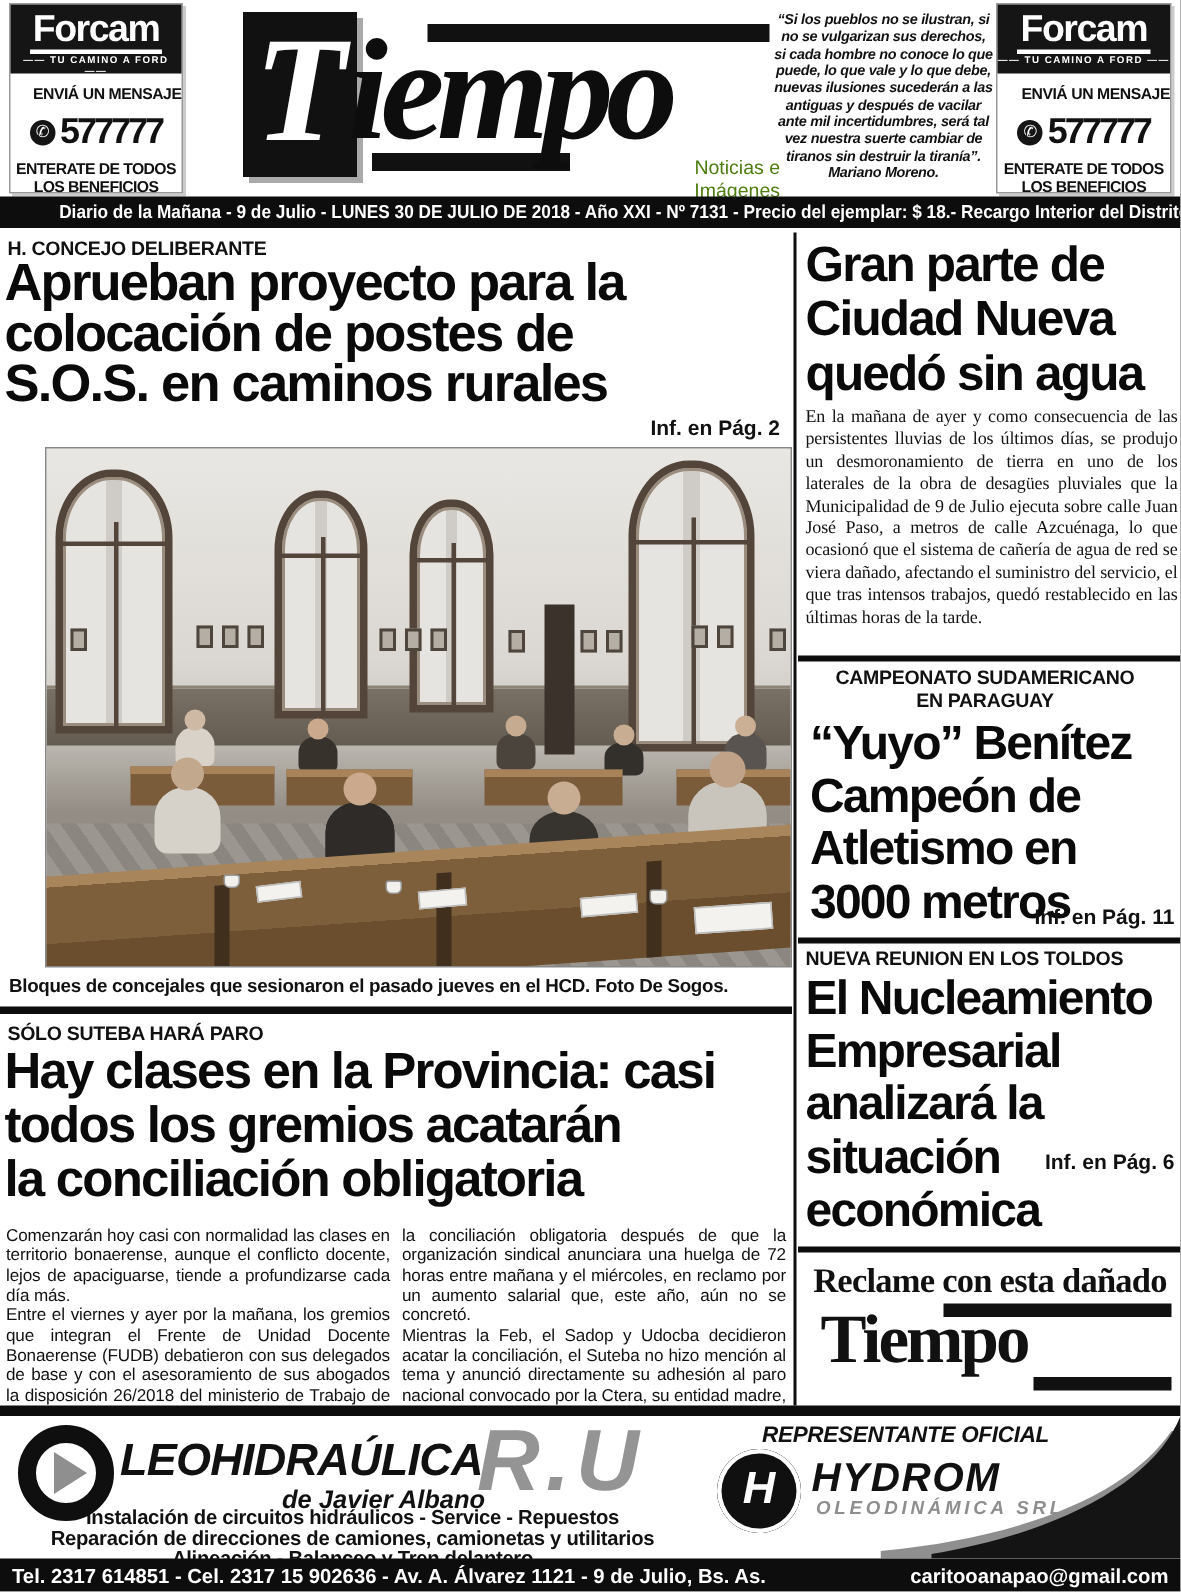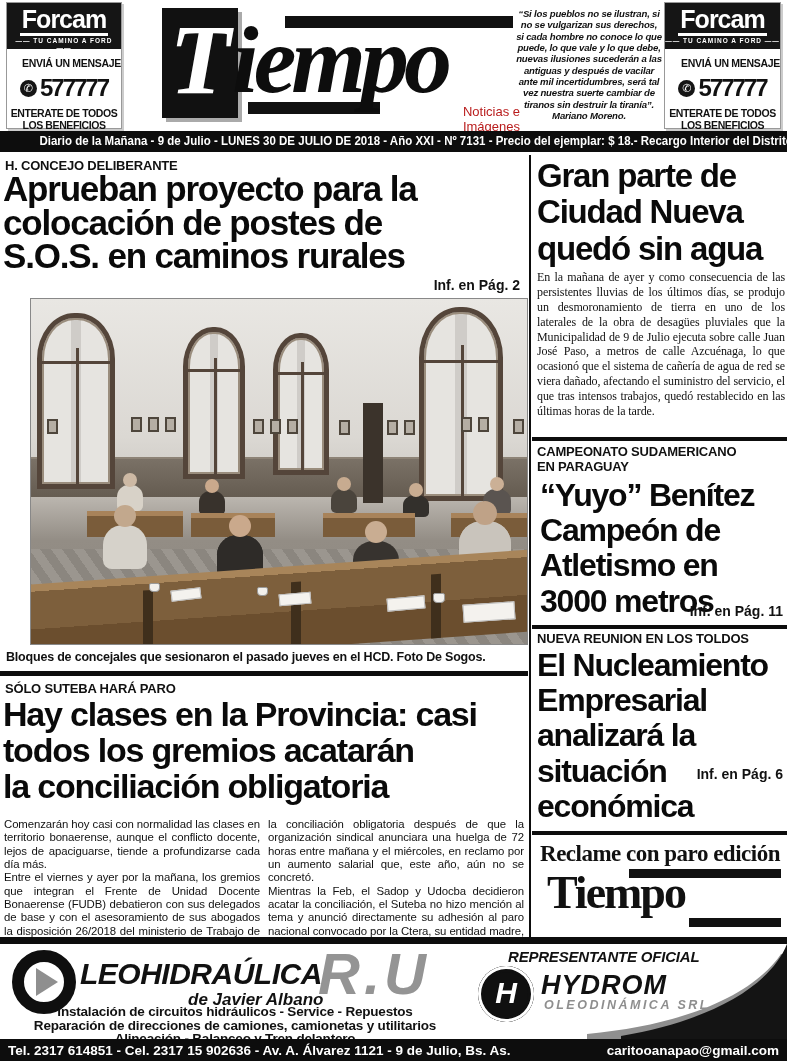--- a/index.html
+++ b/index.html
@@ -25,21 +25,21 @@
              font-size:11px; line-height:17px; text-align:center; }
   .forcam-phone { font-size:24px; font-weight:bold; letter-spacing:-2px; }
   .forcam-benefit { font-size:10.5px; font-weight:bold; text-align:center; line-height:1.15; margin-top:5px; letter-spacing:-0.4px; }
 
   
   .mast-bar { background:#111; }
   .mast-tbox { background:#111; box-shadow:4px 4px 0 #aaa; color:#fff; text-align:center;
                font-family:"Liberation Serif","DejaVu Serif",serif; font-style:italic; font-weight:bold; }
   .mast-rest { font-family:"Liberation Serif","DejaVu Serif",serif; font-style:italic; font-weight:bold;
                font-size:96px; line-height:1; letter-spacing:-5px; color:#0d0d0d; }
-  .mast-sub { font-size:13px; color:#b91c1c; }
+  .mast-sub { font-size:13px; color:#4d7c0f; }
   .quote { font-size:9.6px; font-weight:bold; font-style:italic; text-align:center; line-height:1.18; letter-spacing:-0.2px; }
 
   
   .dateline { background:#0d0d0d; color:#fff; font-weight:bold; font-size:12.5px;
               text-align:center; line-height:21px; white-space:nowrap; }
   .dateline span { display:inline-block; transform:scaleX(0.92); transform-origin:center; }
 
   
   .kicker { font-weight:bold; font-size:13px; letter-spacing:-0.2px; white-space:pre-line; line-height:1.15; }
   .headline { font-weight:bold; letter-spacing:-1.2px; white-space:pre-line; color:#0a0a0a; }
@@ -256,41 +256,41 @@
 
   <div class="abs" style="left:529px; top:155px; width:2px; height:782px; background:#0d0d0d;"></div>
 
   <div class="abs headline h-right" style="left:537px; top:158px; width:250px; font-size:33px;">Gran parte de
 Ciudad Nueva
 quedó sin agua</div>
   <div class="abs bodytext-r" style="left:537px; top:270px; width:248px;">En la mañana de ayer y como consecuencia de las persistentes lluvias de los últimos días, se produjo un desmoronamiento de tierra en uno de los laterales de la obra de desagües pluviales que la Municipalidad de 9 de Julio ejecuta sobre calle Juan José Paso, a metros de calle Azcuénaga,  lo que ocasionó que el sistema de cañería de agua de red se viera dañado, afectando el suministro del servicio, el que tras intensos trabajos, quedó restablecido en las últimas horas de la tarde.</div>
 
   <div class="abs hdiv" style="left:532px; top:437px; width:255px; height:4px;"></div>
 
-  <div class="abs kicker" style="left:537px; top:445px;">CAMPEONATO SUDAMERICANO
+  <div class="abs kicker" style="left:557px; top:445px;text-align:center;">CAMPEONATO SUDAMERICANO
 EN PARAGUAY</div>
   <div class="abs headline h-right" style="left:540px; top:478px; width:246px;">“Yuyo” Benítez
 Campeón de
 Atletismo en
 3000 metros</div>
   <div class="abs pageref" style="left:640px; top:603px; width:143px;">Inf. en Pág. 11</div>
 
   <div class="abs hdiv" style="left:532px; top:625px; width:255px; height:4px;"></div>
 
   <div class="abs kicker" style="left:537px; top:632px;">NUEVA REUNION EN LOS TOLDOS</div>
   <div class="abs headline h-right" style="left:537px; top:648px; width:248px;">El Nucleamiento
 Empresarial
 analizará la
 situación
 económica</div>
   <div class="abs pageref" style="left:640px; top:766px; width:143px;text-align:right;">Inf. en Pág. 6</div>
 
   <div class="abs hdiv" style="left:532px; top:831px; width:255px; height:4px;"></div>
 
-  <div class="abs promo-text" style="left:533px; top:841px; width:254px;">Reclame con paro edición</div>
+  <div class="abs promo-text" style="left:533px; top:841px; width:254px;">Reclame con esta dañado</div>
   <div class="abs" style="left:537px; top:866px; width:250px; height:64px;">
     <div class="abs mast-bar" style="left:92px; top:3px; width:152px; height:9px;"></div>
     <div class="abs mast-bar" style="left:152px; top:52px; width:92px; height:9px;"></div>
     <div class="abs mini-tiempo" style="left:10px; top:4px;">Tiempo</div>
     <div class="abs mini-sub" style="left:12px; top:50px;">Nacional/Internacional</div>
   </div>
 
   <div class="abs hdiv" style="left:0; top:937px; width:787px; height:7px;"></div>
 
   <div class="abs" style="left:0; top:944px; width:787px; height:95px; background:#fff;">

